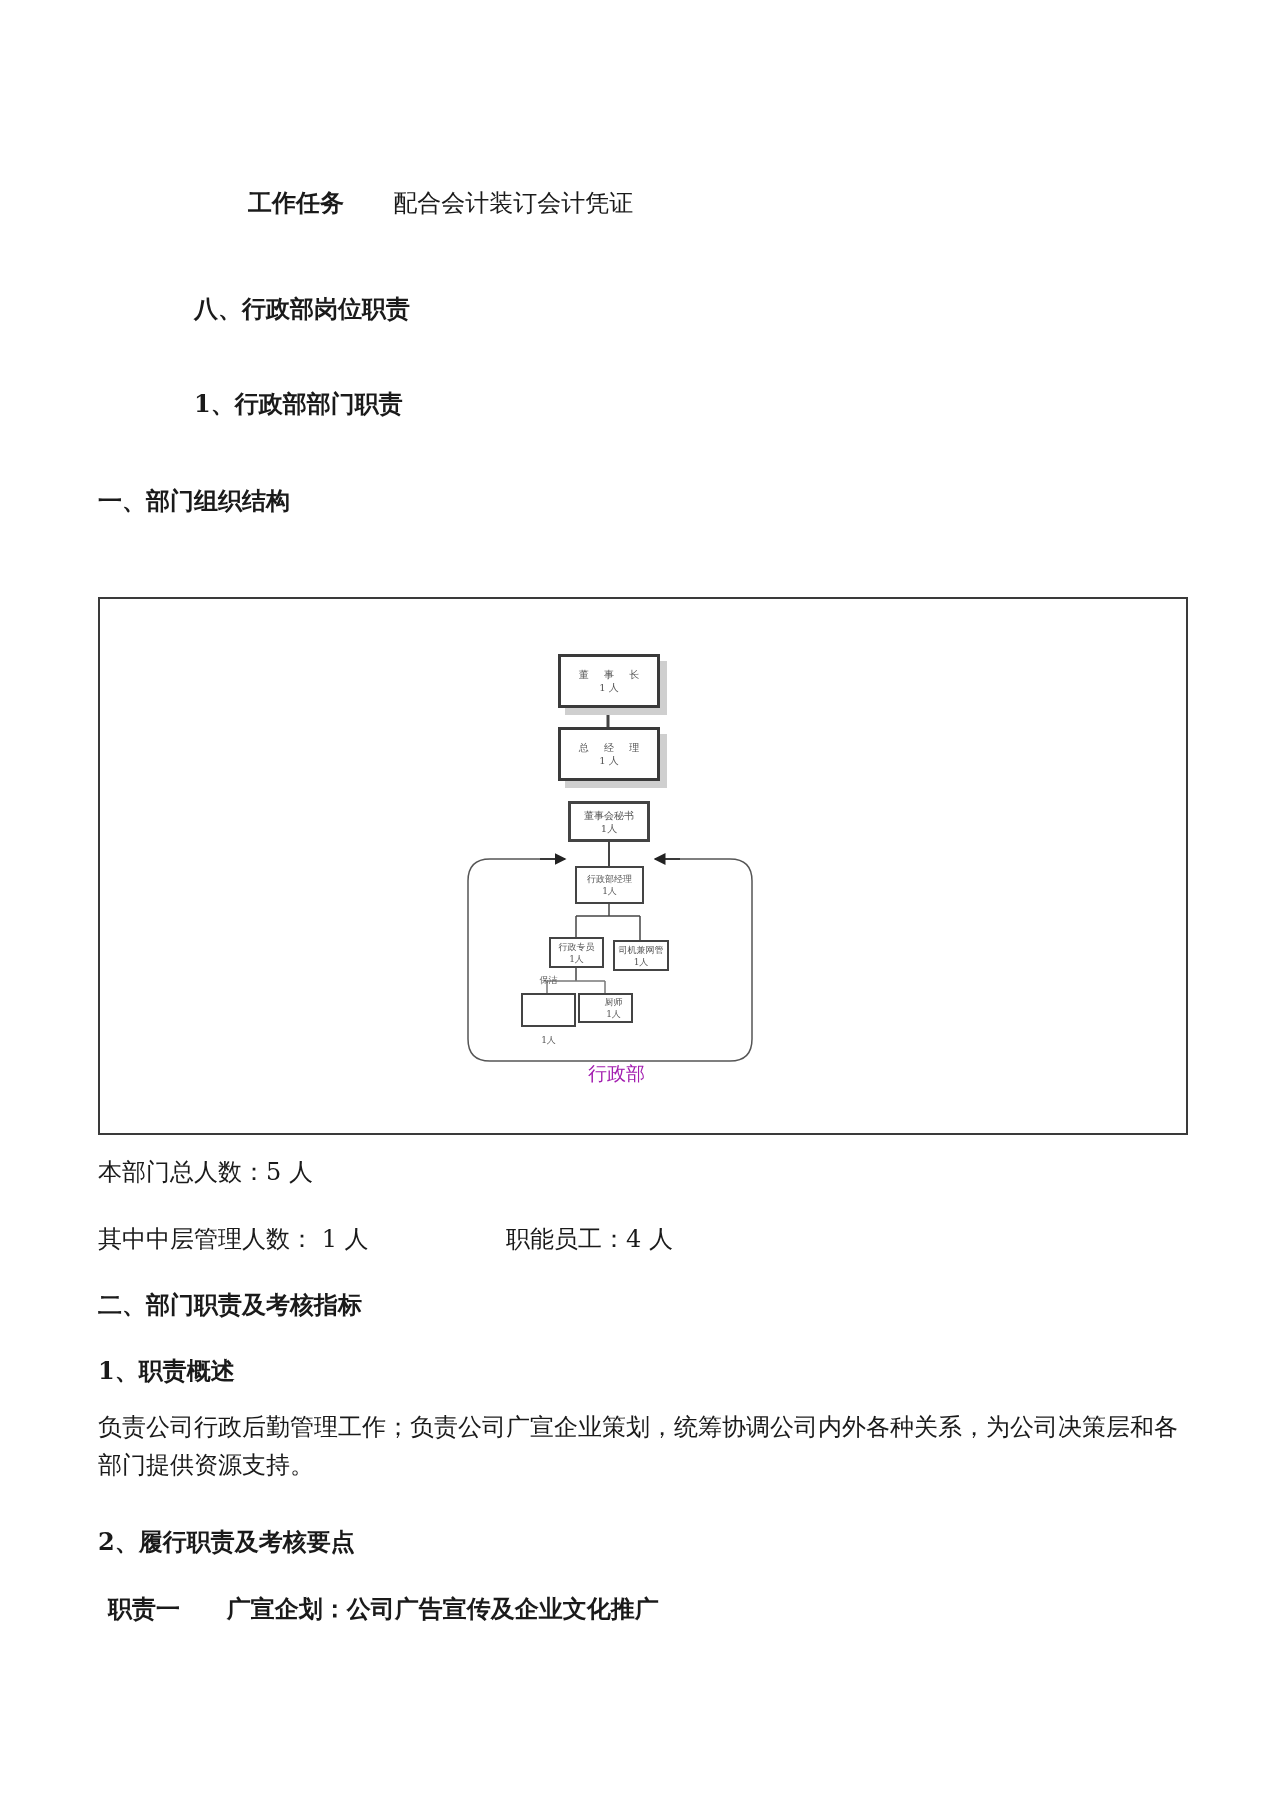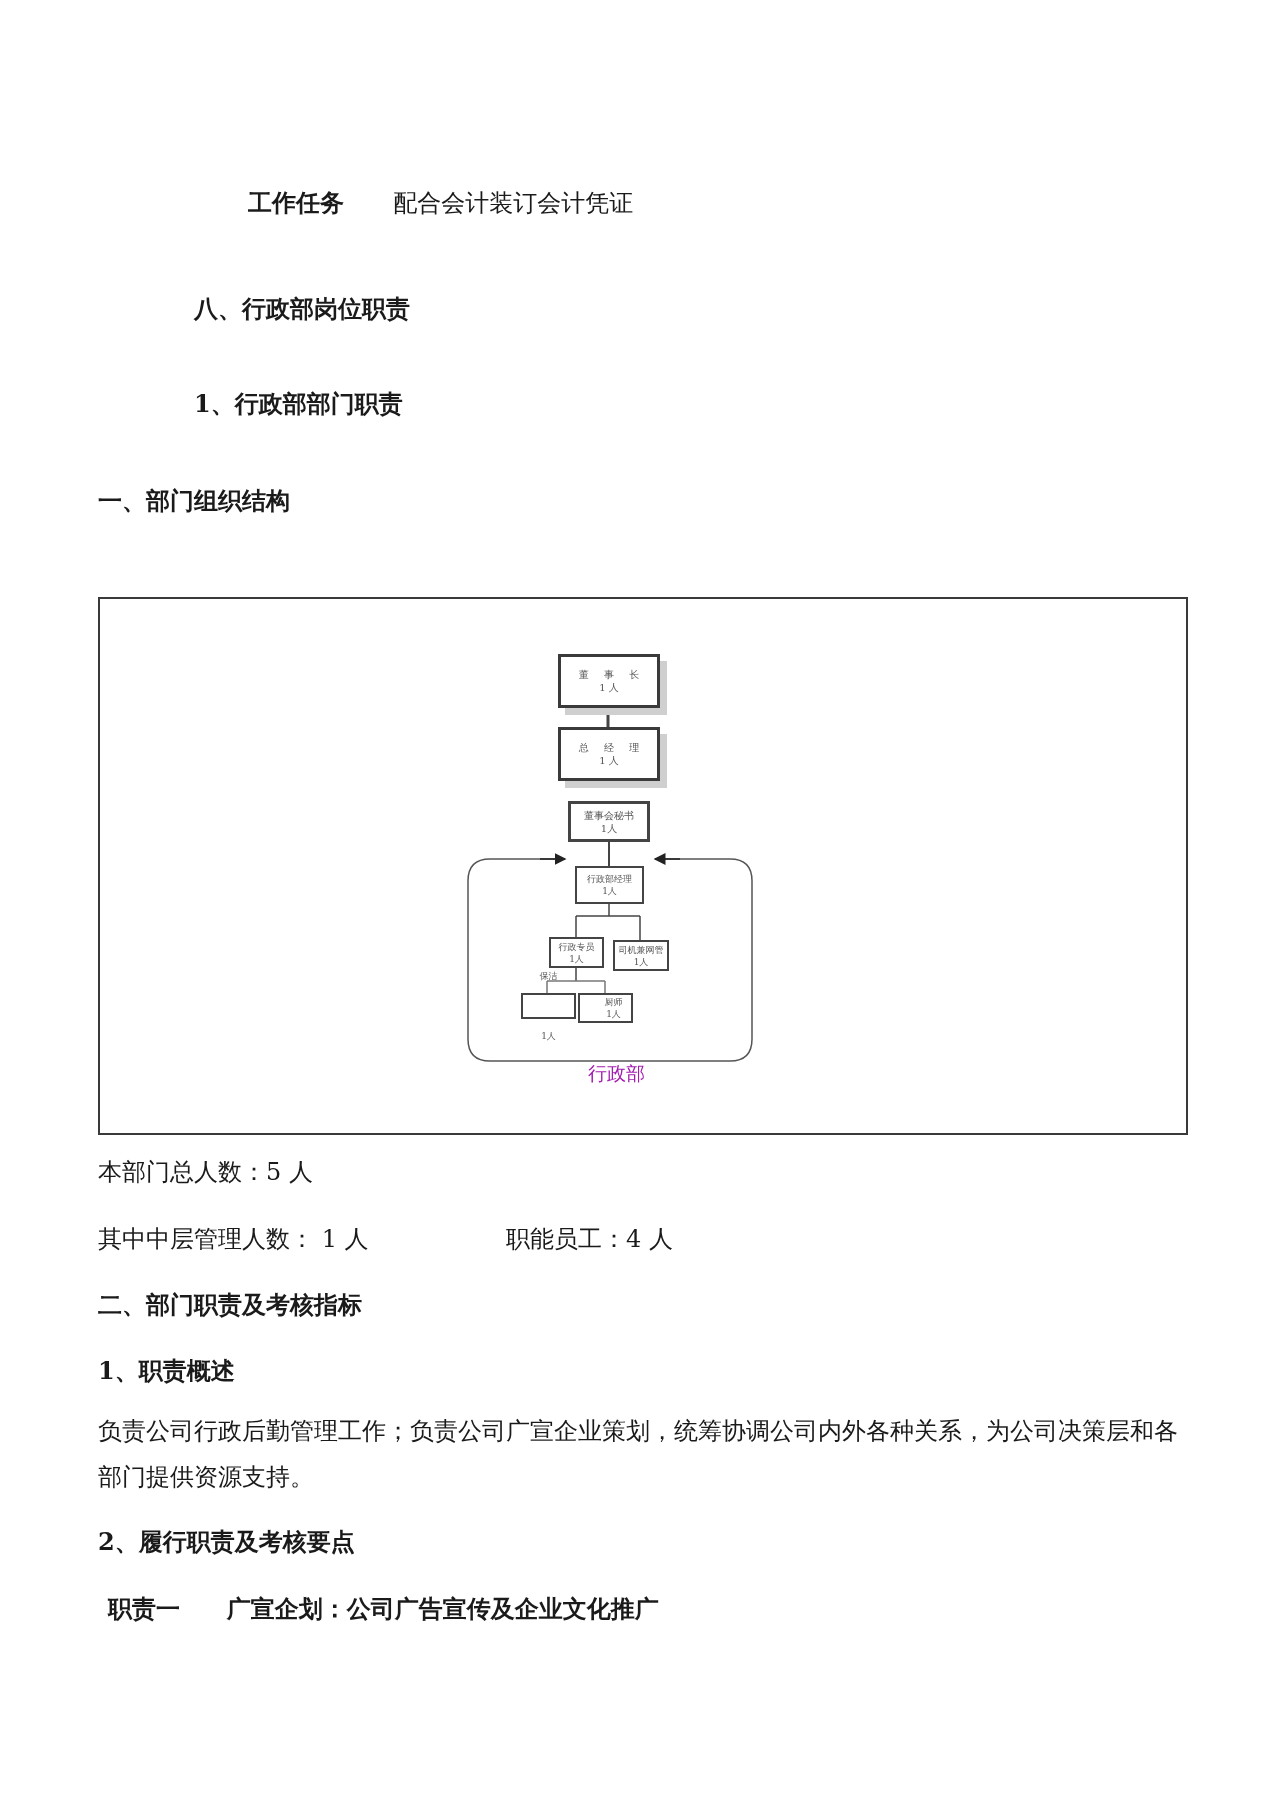--- a/index.html
+++ b/index.html
@@ -1,20 +1,20 @@
 <!DOCTYPE html>
 <html><head>
 <meta charset="utf-8">
 <style>
   html, body { margin: 0; padding: 0; background: #ffffff; }
   body { width: 1280px; height: 1810px; position: relative; overflow: hidden;
          font-family: "DejaVu Serif", "Liberation Serif", serif; color: #1a1a1a; }
   .line { position: absolute; white-space: nowrap; font-size: 24px; line-height: 30px; }
   .bold { font-weight: bold; }
-  .para { position: absolute; left: 98px; width: 1092px; font-size: 24px; line-height: 46px; }
+  .para { position: absolute; left: 98px; width: 1092px; font-size: 24px; line-height: 38px; }
   .frame { position: absolute; left: 98px; top: 597px; width: 1086px; height: 534px;
            border: 2px solid #3a3a3a; box-sizing: content-box; }
   .node { position: absolute; box-sizing: border-box; background: #fff; text-align: center;
           font-size: 10px; line-height: 13px; color: #555; display: flex; flex-direction: column;
           justify-content: center; align-items: center; }
   .node.heavy { border: 3px solid #3a3a3a; }
   .node.mid { border: 3px solid #444; align-items: center; }
   .node.light { border: 2px solid #444; }
   .node.shadow { box-shadow: 7px 7px 0 #cfcfcf; }
   .node .spaced { letter-spacing: 6px; margin-right: -6px; }
@@ -79,21 +79,21 @@
   <span>1人</span>
 </div>
 <div class="node light" style="left:549px; top:937px; width:55px; height:31px; font-size:9px; line-height:12px;">
   <span>行政专员</span>
   <span>1人</span>
 </div>
 <div class="node light" style="left:613px; top:940px; width:56px; height:31px; font-size:9px; line-height:12px;">
   <span>司机兼网管</span>
   <span>1人</span>
 </div>
-<div class="node light" style="left:521px; top:993px; width:55px; height:26px; font-size:9px; line-height:12px;gap:48px;">
+<div class="node light" style="left:521px; top:993px; width:55px; height:34px; font-size:9px; line-height:12px;gap:48px;">
   <span>保洁</span>
   <span>1人</span>
 </div>
 <div class="node light" style="left:578px; top:993px; width:55px; height:30px; font-size:9px; line-height:12px;padding-left:16px;">
   <span>厨师</span>
   <span>1人</span>
 </div>
 <div class="dept-label" style="left:588px; top:1061px;">行政部</div>
 
 <div class="line" style="left:98px; top:1157px;">本部门总人数：5 人</div>

